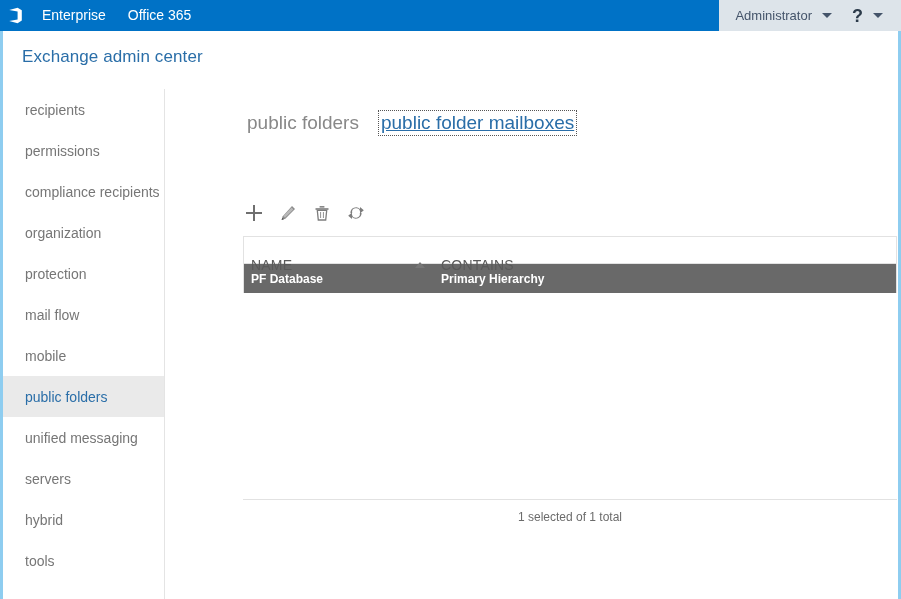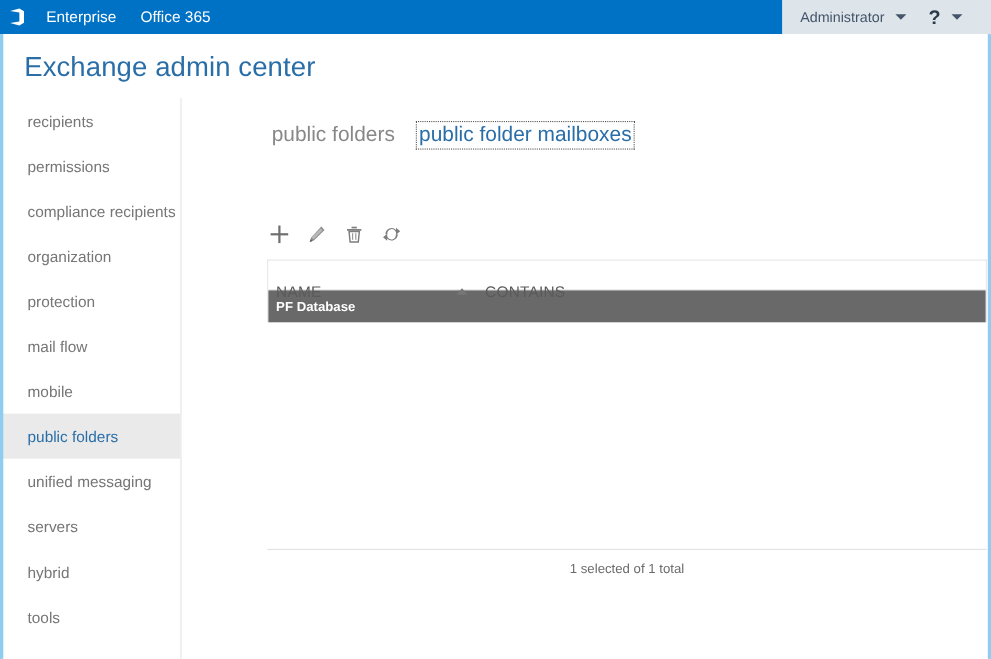--- a/index.html
+++ b/index.html
@@ -57,21 +57,21 @@
     margin-left: -6px;
     width: 0; height: 0;
     border-left: 6px solid transparent;
     border-right: 6px solid transparent;
     border-bottom: 6px solid #ffffff;
   }
   .suite-right {
     background: #dde4ea;
     display: flex;
     align-items: center;
-    padding: 0 22px 0 16px;
+    padding: 0 14px 0 16px;
     flex: 0 0 auto;
     gap: 2px;
   }
   .suite-user {
     color: #44546a;
     font-size: 13px;
     white-space: nowrap;
   }
   .caret-dn {
     display: inline-block;
@@ -99,21 +99,21 @@
     box-sizing: border-box;
     border-left: 3px solid #8ecdf0;
     border-right: 3px solid #8ecdf0;
     background: #ffffff;
   }
 
   .app-title {
     position: absolute;
     top: 16px;
     left: 19px;
-    font-size: 25px;
+    font-size: 17px;
     color: #2a6ea8;
     font-weight: normal;
     letter-spacing: 0.1px;
     white-space: nowrap;
   }
 
   
   .leftnav {
     position: absolute;
     top: 58px;
@@ -170,20 +170,21 @@
     font-size: 19px;
     color: #888888;
     cursor: pointer;
     white-space: nowrap;
     padding: 1px 2px;
   }
   .tab.active {
     color: #2a6ea8;
     outline: 1px dotted #555555;
     outline-offset: 0px;
+    text-decoration: underline;
   }
 
   
   .toolbar {
     position: absolute;
     top: 108px;
     left: 42px;
     width: 655px;
     height: 32px;
     display: flex;
@@ -381,20 +382,21 @@
         <div class="gh-cell gh-name">
           <span>NAME</span>
           <span class="sort-asc"></span>
         </div>
         <div class="gh-cell gh-contains">
           <span>CONTAINS</span>
         </div>
       </div>
       <div class="grid-row selected">
         <div class="gr-name">PF Database</div>
+        <div class="gr-contains">Primary Hierarchy</div>
       </div>
     </div>
 
     <div class="grid-footer-rule"></div>
     <div class="grid-footer-text">1 selected of 1 total</div>
 
   </div>
 </div>
 
 </body></html>

